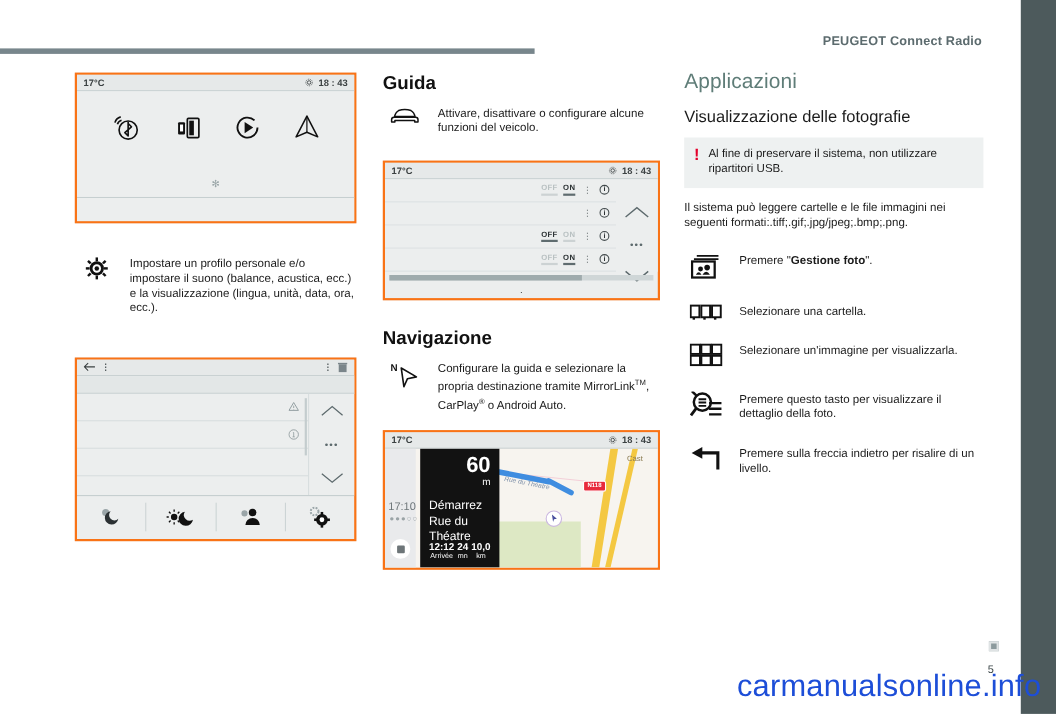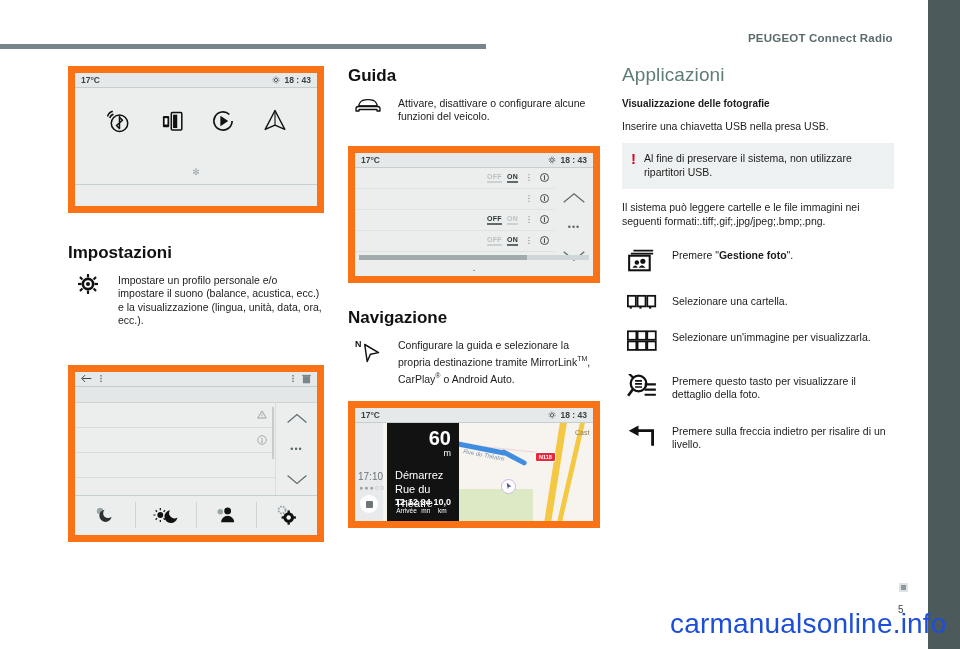--- a/index.html
+++ b/index.html
@@ -42,21 +42,21 @@
   .col-left   { left: 68px;  width: 256px; }
   .col-mid    { left: 348px; width: 252px; }
   .col-right  { left: 622px; width: 272px; }
 
   
   .h1-green {
     font-size: 19px; font-weight: normal;
     color: #5f7d78; letter-spacing: .1px;
   }
   .h2-black {
-    font-size: 10px; font-weight: bold; color: #1b1b1b;
+    font-size: 15px; font-weight: normal; color: #1b1b1b;
   }
   .h2-big {
     font-size: 17px; font-weight: bold; color: #111;
   }
   .body-txt {
     font-size: 10.5px; line-height: 13.4px; color: #1b1b1b;
   }
   .body-txt b { font-weight: bold; }
   .sup { font-size: 7px; vertical-align: super; }
 
@@ -75,21 +75,21 @@
     padding: 9px 10px 10px 9px;
   }
   .warn .bang {
     flex: 0 0 auto; color: #e4002b;
     font-weight: bold; font-size: 15px; line-height: 13px;
   }
   .warn .wtxt { font-size: 10.5px; line-height: 13.4px; color: #1b1b1b; }
 
   
   .screen {
-    border: 7px solid #f97316;
+    border: 2px solid #f97316;
     background: #eceeee;
     position: relative;
     font-size: 8px;
     color: #2a2f30;
   }
   .screen .statusbar {
     height: 15px; display: flex; align-items: center;
     justify-content: space-between;
     padding: 0 6px;
     background: #e6e9e9;
@@ -307,21 +307,20 @@
             <path d="M20 5 L34 32 L20 26 L6 32 Z" fill="none" stroke="#111" stroke-width="2" stroke-linejoin="round"></path>
             <path d="M20 5 L20 26" stroke="#111" stroke-width="1.6"></path>
           </svg>
         </div>
         <div class="home-bt">✻</div>
       </div>
       <div class="home-foot"></div>
     </div>
 
     <div style="margin-top:30px;">
-      <div class="h2-big">Impostazioni</div>
       <div class="irow" style="margin-top:10px;">
         <div class="ico">
           <svg width="22" height="22" viewBox="0 0 32 32">
             <g fill="#111">
               <circle cx="16" cy="16" r="9.4"></circle>
             </g>
             <circle cx="16" cy="16" r="5.6" fill="#fff"></circle>
             <circle cx="16" cy="16" r="3" fill="#111"></circle>
             <g fill="#111">
               <rect x="14.4" y="1.5" width="3.2" height="5"></rect>
@@ -569,21 +568,20 @@
           </div>
         </div>
       </div>
     </div>
   </div>
 
   <div class="col col-right" style="top:64px;">
 
     <div class="h1-green">Applicazioni</div>
     <div class="h2-black" style="margin-top:12px;">Visualizzazione delle fotografie</div>
-    <div class="body-txt" style="margin-top:11px;">Inserire una chiavetta USB nella presa USB.</div>
 
     <div class="warn" style="margin-top:10px;">
       <div class="bang">!</div>
       <div class="wtxt">Al fine di preservare il sistema, non utilizzare ripartitori USB.</div>
     </div>
 
     <div class="body-txt" style="margin-top:12px;">Il sistema può leggere cartelle e le file immagini nei seguenti formati:.tiff;.gif;.jpg/jpeg;.bmp;.png.</div>
 
 
     <div class="irow" style="margin-top:20px;">

